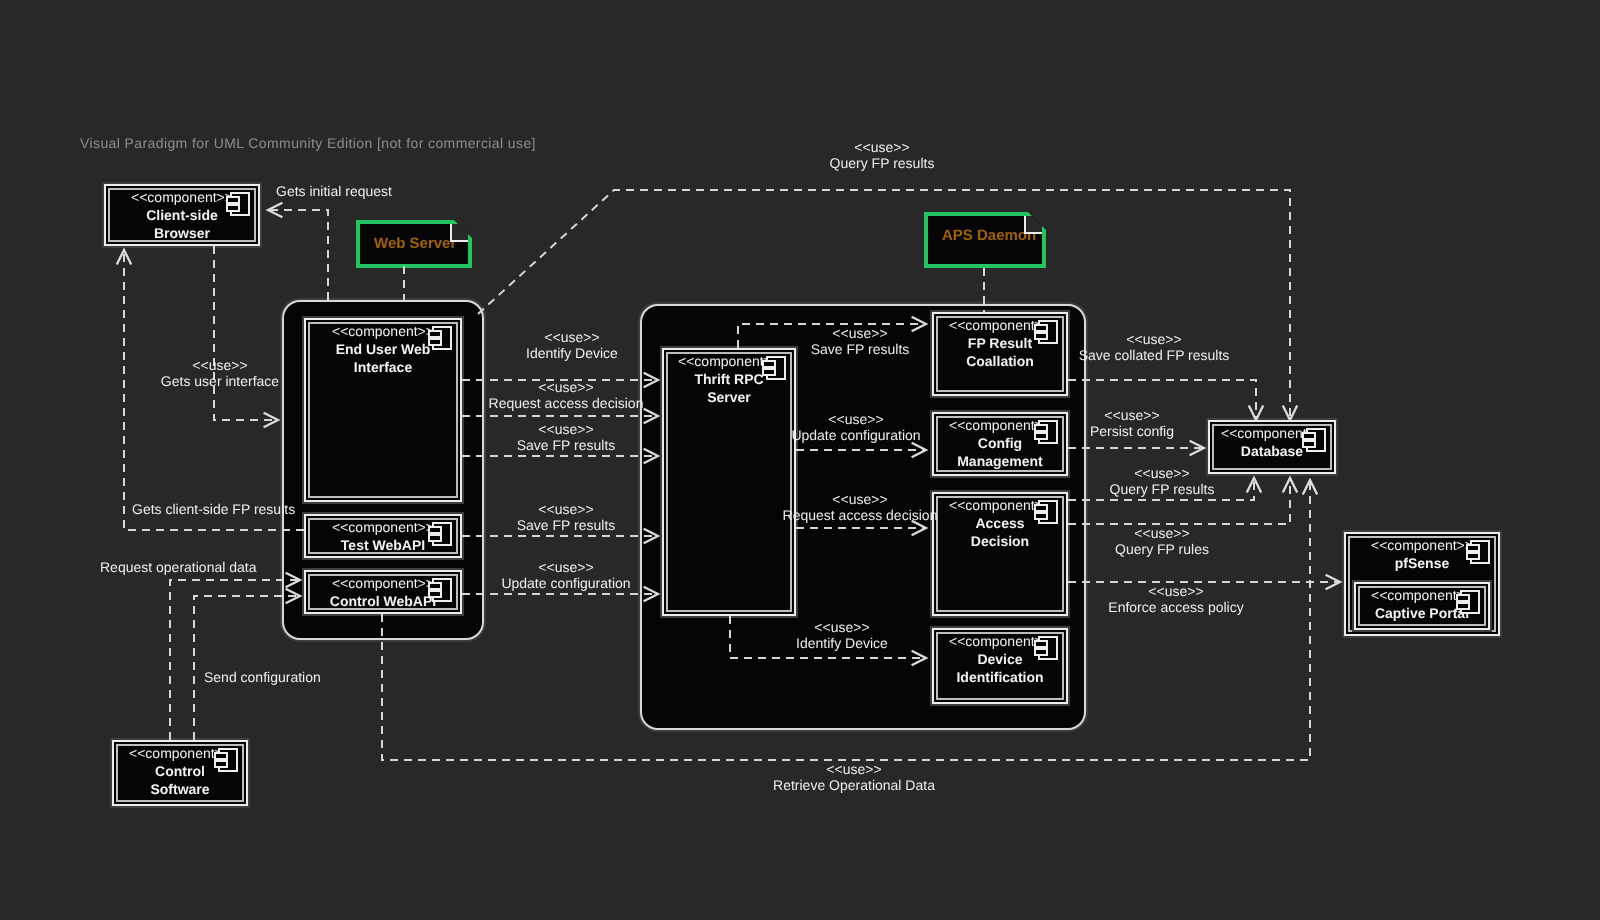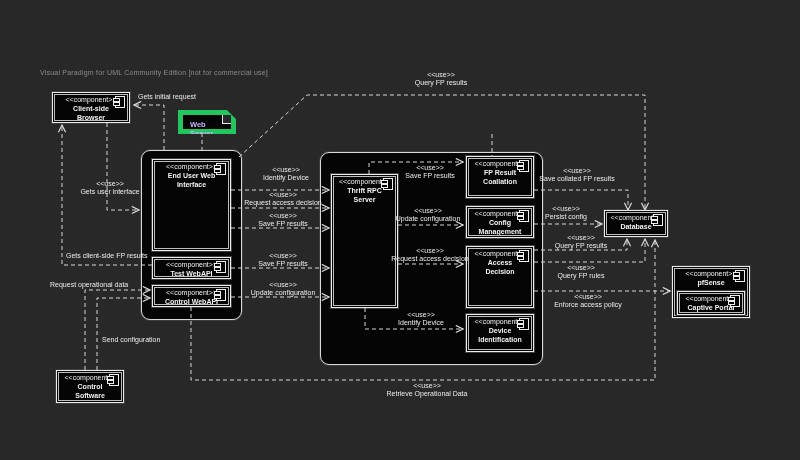--- a/index.html
+++ b/index.html
@@ -60,23 +60,23 @@
     width: 5px; height: 2px;
     border: 1px solid #ededed; background: #050505;
   }
   .cicon::before { top: 1px; }
   .cicon::after { bottom: 1px; }
 
   
   .note {
     position: absolute;
     background: #050505;
-    border: 5px solid #22c55e;
+    border: 2px solid #22c55e;
     clip-path: polygon(0 0, calc(100% - 9px) 0, 100% 9px, 100% 100%, 0 100%);
-    color: #c4b5fd;
+    color: #a16207;
     box-sizing: border-box;
   }
   .note .fold {
     position: absolute; top: 0; right: 0;
     width: 8px; height: 8px;
     border-left: 1px solid #ededed;
     border-bottom: 1px solid #ededed;
     background: #282828;
   }
   .note .ntext {
@@ -107,20 +107,24 @@
 <div class="canvas">
 
   <div class="watermark" style="left:40px; top:69px;">Visual Paradigm for UML Community Edition [not for commercial use]</div>
 
   <div class="boundary" style="left:141px; top:150px; width:99px; height:168px;"></div>
   <div class="boundary" style="left:320px; top:152px; width:221px; height:211px;"></div>
 
   <div class="note" style="left:178px; top:110px; width:58px; height:24px;">
     <span class="fold"></span>
     <div class="ntext">Web Server</div>
+  </div>
+  <div class="note" style="left:462px; top:106px; width:61px; height:28px;">
+    <span class="fold"></span>
+    <div class="ntext">APS Daemon</div>
   </div>
 
   <div class="comp" style="left:52px; top:92px; width:78px; height:31px;">
     <span class="cicon"></span>
     <div class="stereo">&lt;&lt;component&gt;&gt;</div>
     <div class="cname">Client-side Browser</div>
   </div>
 
   <div class="comp" style="left:152px; top:159px; width:79px; height:92px;">
     <span class="cicon"></span>

